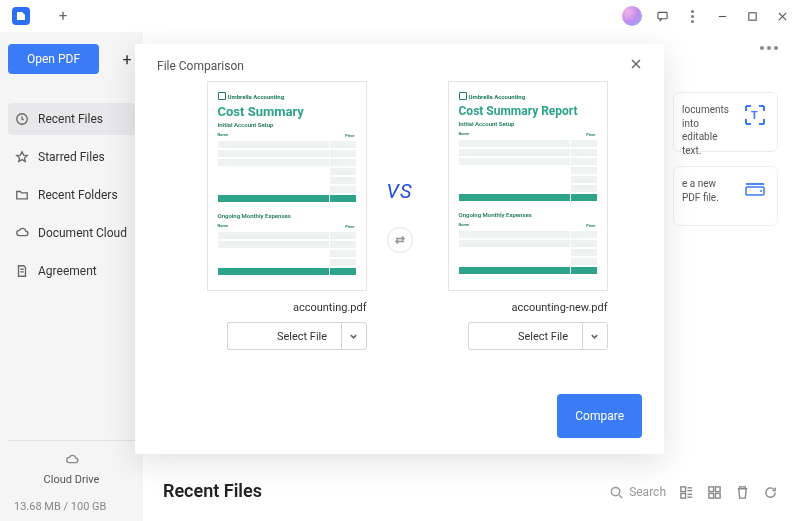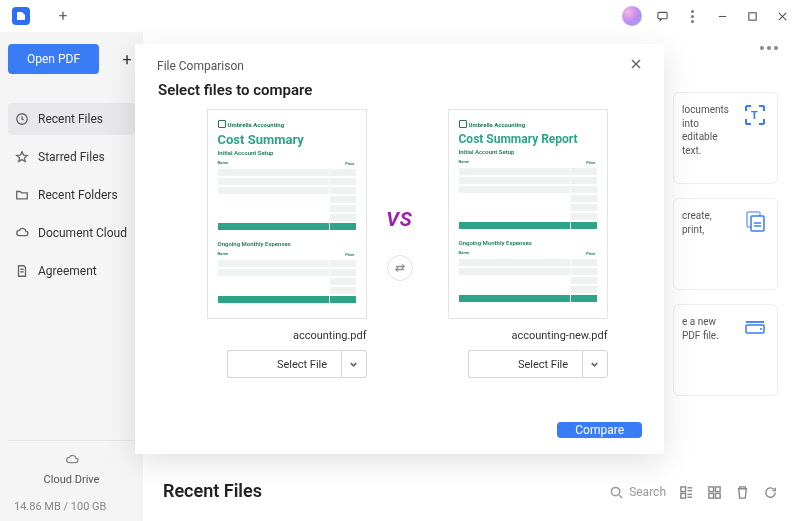--- a/index.html
+++ b/index.html
@@ -32,21 +32,21 @@
   .cloud .row1{display:flex;align-items:center;gap:6px;margin:6px 0 14px 0;flex-direction:column;}
   .cloud svg{width:14px;height:14px;stroke:#888;fill:none;stroke-width:1.5;}
   .quota{color:#888;}
 
   .main{flex:1;background:#fff;position:relative;overflow:hidden;padding:16px 20px;}
   .actions-top{position:absolute;top:14px;right:22px;}
   .hdots{display:flex;gap:3px;}
   .hdots span{width:4px;height:4px;border-radius:50%;background:#888;}
 
   .cards{position:absolute;top:60px;right:22px;display:flex;flex-direction:column;gap:14px;}
-  .card{width:105px;height:92px;background:#fff;border:1px solid #eee;border-radius:6px;padding:10px 8px;display:flex;gap:8px;align-items:flex-start;position:relative;}
+  .card{width:105px;height:60px;background:#fff;border:1px solid #eee;border-radius:6px;padding:10px 8px;display:flex;gap:8px;align-items:flex-start;position:relative;}
   .card .txt{font-size:10px;color:#555;line-height:1.35;flex:1;}
   .card .cic{width:28px;display:flex;align-items:center;justify-content:center;}
   .cic svg{width:24px;height:24px;}
 
   .recent{position:absolute;left:20px;right:22px;bottom:20px;}
   .recent h2{font-size:18px;font-weight:600;color:#222;}
   .rtools{position:absolute;right:0;top:4px;display:flex;align-items:center;gap:12px;}
   .search{display:flex;align-items:center;gap:6px;color:#999;font-size:12px;}
   .search svg{width:13px;height:13px;stroke:#999;fill:none;stroke-width:1.6;}
   .ibox{width:16px;height:16px;display:flex;align-items:center;justify-content:center;}
@@ -74,25 +74,25 @@
   .trow.tot .c2{background:#2da38a;color:#fff;}
   .section2{margin-top:10px;}
 
   .fname{font-size:11px;color:#333;margin:10px 0 8px 0;}
   .selwrap{display:flex;width:140px;}
   .selbtn{flex:1;height:28px;border:1px solid #d5d5d8;border-right:none;background:#fff;font-size:11px;color:#333;display:flex;align-items:center;justify-content:center;border-radius:3px 0 0 3px;padding-left:36px;}
   .seldd{width:26px;height:28px;border:1px solid #d5d5d8;background:#fff;display:flex;align-items:center;justify-content:center;border-radius:0 3px 3px 0;}
   .seldd svg{width:9px;height:9px;stroke:#666;fill:none;stroke-width:1.8;}
 
   .mid{display:flex;flex-direction:column;align-items:center;gap:24px;width:50px;}
-  .vs{font-size:20px;font-weight:700;color:#a21caf;font-style:italic;letter-spacing:1px;text-align:right;}
+  .vs{font-size:20px;font-weight:400;color:#1d4ed8;font-style:italic;letter-spacing:1px;text-align:right;}
   .swap{width:26px;height:26px;border:1px solid #e2e2e5;border-radius:50%;display:flex;align-items:center;justify-content:center;}
   .swap svg{width:12px;height:12px;stroke:#999;fill:none;stroke-width:1.6;}
 
-  .cmpbtn{position:absolute;right:22px;bottom:16px;height:16px;padding:0 18px;background:#3a7cf5;color:#fff;border:none;border-radius:4px;font-size:12px;}
+  .cmpbtn{position:absolute;right:22px;bottom:16px;height:44px;padding:0 18px;background:#3a7cf5;color:#fff;border:none;border-radius:4px;font-size:12px;}
 </style>
 </head>
 <body>
 
 <div class="titlebar">
   <div class="titlebar-left">
     <div class="logo">
       <svg viewBox="0 0 10 10">
           <path d="M1 1h5l3 3v5H1z" fill="#fff"></path>
         </svg>
@@ -189,52 +189,40 @@
 
     <div class="sbspacer"></div>
 
     <div class="cloud">
       <div class="row1">
         <svg viewBox="0 0 16 16">
             <path d="M5 11a3 3 0 010-6 4 4 0 017.5 1A2.5 2.5 0 0112 11z"></path>
           </svg>
         <span>Cloud Drive</span>
       </div>
-      <div class="quota">14.86 MB / 100 GB</div>
+      <div class="quota">13.68 MB / 100 GB</div>
     </div>
   </div>
 
   <div class="main">
     <div class="actions-top">
       <div class="hdots">
           <span></span>
           <span></span>
           <span></span>
         </div>
     </div>
 
     <div class="cards">
       <div class="card">
         <div class="txt">locuments into editable text.</div>
         <div class="cic">
             <svg viewBox="0 0 24 24">
               <path d="M3 3h5M3 3v5M21 3h-5M21 3v5M3 21h5M3 21v-5M21 21h-5M21 21v-5" stroke="#3a7cf5" stroke-width="2" fill="none"></path>
               <text x="8" y="16" font-size="11" fill="#3a7cf5" font-weight="700">T</text>
-            </svg>
-          </div>
-      </div>
-      <div class="card">
-        <div class="txt">create, print,</div>
-        <div class="cic">
-            <svg viewBox="0 0 24 24">
-              <rect x="4" y="3" width="13" height="15" rx="1" stroke="#7ea7f5" stroke-width="1.5" fill="none"></rect>
-              <rect x="8" y="7" width="13" height="15" rx="1" stroke="#385" stroke-width="0" fill="#fff"></rect>
-              <rect x="8" y="7" width="13" height="15" rx="1" stroke="#3a7cf5" stroke-width="1.5" fill="none"></rect>
-              <line x1="11" y1="14" x2="18" y2="14" stroke="#3a7cf5" stroke-width="1.5"></line>
-              <line x1="11" y1="17" x2="18" y2="17" stroke="#3a7cf5" stroke-width="1.5"></line>
             </svg>
           </div>
       </div>
       <div class="card">
         <div class="txt">e a new PDF file.</div>
         <div class="cic">
             <svg viewBox="0 0 24 24">
               <rect x="3" y="10" width="18" height="8" rx="1" stroke="#3a7cf5" stroke-width="1.5" fill="none"></rect>
               <line x1="3" y1="7" x2="21" y2="7" stroke="#3a7cf5" stroke-width="1.8"></line>
               <circle cx="18" cy="14" r="1" fill="#3a7cf5"></circle>
@@ -287,21 +275,20 @@
 </div>
 
 <div class="modal">
   <div class="modal-head">
     <span>File Comparison</span>
     <div class="close"><svg viewBox="0 0 12 12">
           <line x1="2" y1="2" x2="10" y2="10"></line>
           <line x1="10" y1="2" x2="2" y2="10"></line>
         </svg></div>
   </div>
-  <div class="mtitle">Select files to compare</div>
 
   <div class="compare">
 
     <div class="filecol">
       <div class="thumb">
         <div class="brand">Umbrella Accounting</div>
         <h3>Cost Summary</h3>
         <div class="sub">Initial Account Setup</div>
         <div class="tabmini">
           <div class="trow hd">

